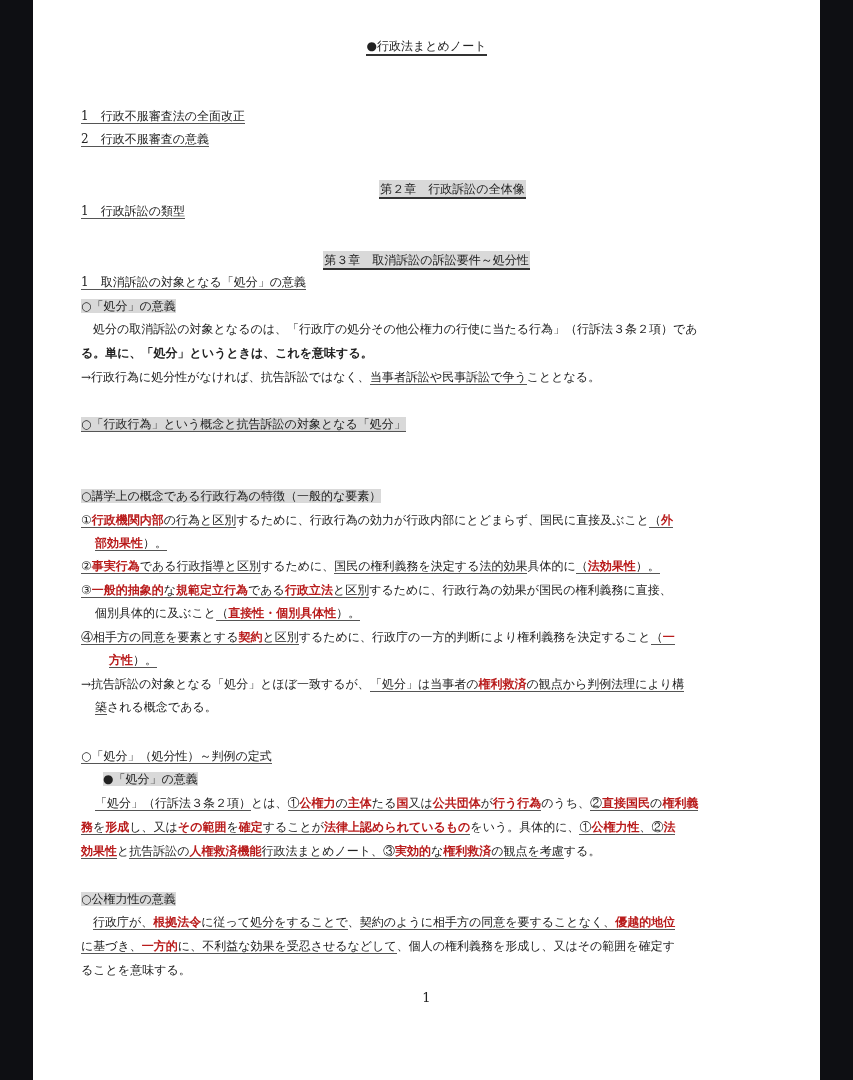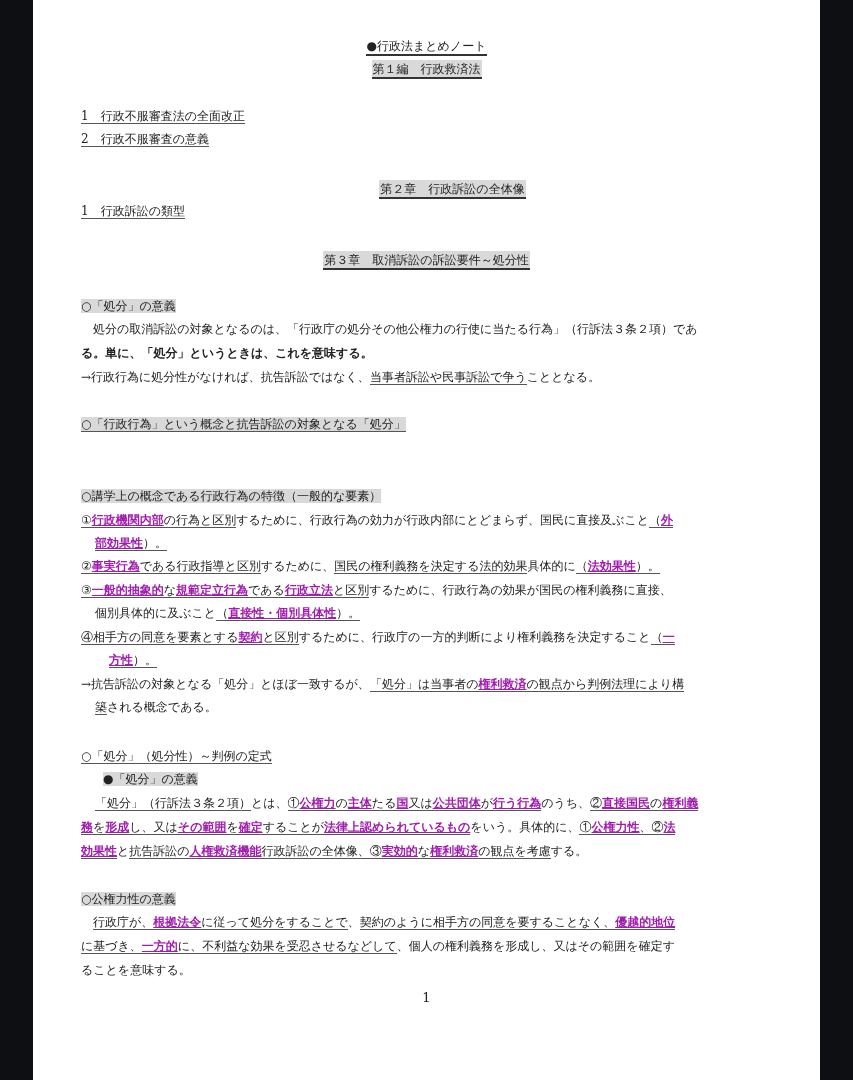--- a/index.html
+++ b/index.html
@@ -10,39 +10,39 @@
   .page {
     position:absolute; left:33px; top:0; width:787px; height:1080px; background:#ffffff;
   }
   .line {
     position:absolute; font-size:12px; line-height:16px; color:#222; white-space:nowrap;
   }
   .center { left:0; width:787px; text-align:center; }
   .hl { background:#d9d9d9; }
   .ul { border-bottom:1.3px solid #555; }
   .ulb { border-bottom:2px solid #333; }
-  .red { color:#a21caf; font-weight:bold;text-decoration:underline; }
+  .red { color:#b91c1c; font-weight:bold; }
   .heading span { display:inline-block; padding:1px 1px 0 1px; }
   .pagenum { position:absolute; left:0; width:787px; text-align:center; top:963px; font-size:13px; color:#222; }
 </style>
 </head>
 <body>
 
 <div class="page">
 
   <div class="line center heading" style="top:37px;"><span class="ulb">●行政法まとめノート</span></div>
-  <div class="line center heading" style="top:60px;"><span class="hl ulb">第１編　行政救済法</span></div>
 
   <div class="line" style="top:108px; left:48px;"><span class="ul">1　行政不服審査法の全面改正</span></div>
   <div class="line" style="top:131px; left:48px;"><span class="ul">2　行政不服審査の意義</span></div>
 
   <div class="line center heading" style="top:180px;margin-left:26px;"><span class="hl ulb">第２章　行政訴訟の全体像</span></div>
   <div class="line" style="top:203px; left:48px;"><span class="ul">1　行政訴訟の類型</span></div>
 
   <div class="line center heading" style="top:251px;"><span class="hl ulb">第３章　取消訴訟の訴訟要件～処分性</span></div>
+  <div class="line" style="top:274px; left:48px;"><span class="ul">1　取消訴訟の対象となる「処分」の意義</span></div>
 
   <div class="line" style="top:298px; left:48px;"><span class="hl">○「処分」の意義</span></div>
   <div class="line" style="top:321px; left:48px;">　処分の取消訴訟の対象となるのは、「行政庁の処分その他公権力の行使に当たる行為」（行訴法３条２項）であ</div>
   <div class="line" style="top:345px; left:48px;font-weight:bold;">る。単に、「処分」というときは、これを意味する。</div>
   <div class="line" style="top:369px; left:48px;"><span>→行政行為に処分性がなければ、抗告訴訟ではなく、</span><span class="ul">当事者訴訟や民事訴訟で争う</span><span>こととなる。</span></div>
 
   <div class="line" style="top:416px; left:48px;"><span class="hl ul">○「行政行為」という概念と抗告訴訟の対象となる「処分」</span></div>
 
   <div class="line" style="top:488px; left:48px;"><span class="hl">○講学上の概念である行政行為の特徴（一般的な要素）</span></div>
 
@@ -60,21 +60,21 @@
   <div class="line" style="top:676px; left:48px;"><span>→抗告訴訟の対象となる「処分」とほぼ一致するが、</span><span class="ul"><span>「処分」は当事者の</span><span class="red">権利救済</span><span>の観点から判例法理により構</span></span></div>
   <div class="line" style="top:699px; left:62px;"><span class="ul">築</span><span>される概念である。</span></div>
 
   <div class="line" style="top:748px; left:48px;"><span class="ul">○「処分」（処分性）～判例の定式</span></div>
   <div class="line" style="top:771px; left:48px;padding-left:22px;"><span class="hl">●「処分」の意義</span></div>
 
   <div class="line" style="top:795px; left:62px;"><span class="ul">「処分」（行訴法３条２項）</span><span>とは、</span><span class="ul"><span>①</span><span class="red">公権力</span><span>の</span><span class="red">主体</span><span>たる</span><span class="red">国</span><span>又は</span><span class="red">公共団体</span><span>が</span><span class="red">行う行為</span></span><span>のうち、</span><span class="ul"><span>②</span><span class="red">直接国民</span><span>の</span><span class="red">権利義</span></span></div>
 
   <div class="line" style="top:819px; left:48px;"><span class="ul"><span class="red">務</span><span>を</span><span class="red">形成</span><span>し、又は</span><span class="red">その範囲</span><span>を</span><span class="red">確定</span><span>することが</span><span class="red">法律上認められているもの</span></span><span>をいう。具体的に、</span><span class="ul"><span>①</span><span class="red">公権力性</span><span>、</span><span>②</span><span class="red">法</span></span></div>
 
-  <div class="line" style="top:843px; left:48px;"><span class="ul"><span class="red">効果性</span></span><span>と</span><span class="ul"><span>抗告訴訟の</span><span class="red">人権救済機能</span><span>行政訴訟の全体像、</span><span>③</span><span class="red">実効的</span><span>な</span><span class="red">権利救済</span><span>の観点を考慮</span></span><span>する。</span></div>
+  <div class="line" style="top:843px; left:48px;"><span class="ul"><span class="red">効果性</span></span><span>と</span><span class="ul"><span>抗告訴訟の</span><span class="red">人権救済機能</span><span>行政法まとめノート、</span><span>③</span><span class="red">実効的</span><span>な</span><span class="red">権利救済</span><span>の観点を考慮</span></span><span>する。</span></div>
 
   <div class="line" style="top:891px; left:48px;"><span class="hl">○公権力性の意義</span></div>
   <div class="line" style="top:914px; left:48px;"><span>　</span><span class="ul"><span>行政庁が、</span><span class="red">根拠法令</span><span>に従って処分をすることで</span></span><span>、</span><span class="ul"><span>契約のように相手方の同意を要することなく、</span><span class="red">優越的地位</span></span></div>
   <div class="line" style="top:938px; left:48px;"><span class="ul"><span>に基づき、</span><span class="red">一方的</span><span>に、不利益な効果を受忍させるなどして</span></span><span>、個人の権利義務を形成し、又はその範囲を確定す</span></div>
   <div class="line" style="top:962px; left:48px;">ることを意味する。</div>
 
   <div class="pagenum" style="top:990px;">1</div>
 </div>
 
 </body></html>

